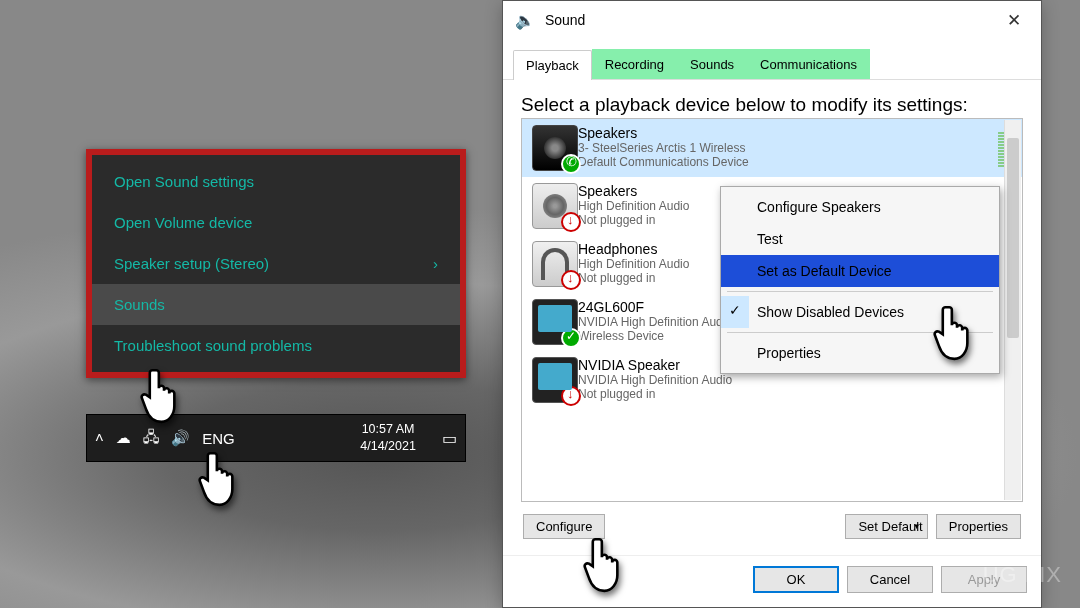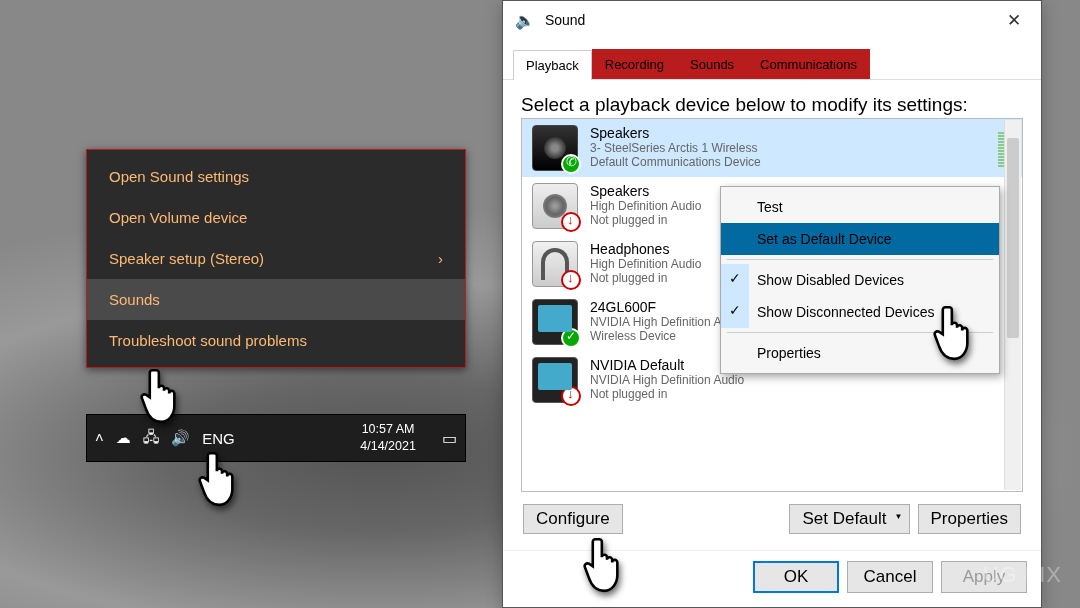--- a/index.html
+++ b/index.html
@@ -5,45 +5,45 @@
 html,body{margin:0;padding:0;width:1080px;height:608px;font-family:"Segoe UI",Arial,sans-serif;overflow:hidden;background:#888}
 *{box-sizing:border-box}
 
 
 .bg{position:absolute;inset:0;background:radial-gradient(ellipse 700px 250px at 35% 75%,#555 0%,#666 30%,#999 70%,#888 100%)}
 
 
 .watermark{position:absolute;right:18px;bottom:20px;font-size:22px;font-weight:400;color:rgba(255,255,255,.35);letter-spacing:1px;}
 
 
-.dark-panel{position:absolute;left:86px;top:149px;width:380px;background:#2b2b2b;border:1px solid #b91c1c;box-shadow:0 2px 8px rgba(0,0,0,.5);color:#fdba74;padding:6px 0}
+.dark-panel{position:absolute;left:86px;top:149px;width:380px;background:#2b2b2b;border:6px solid #b91c1c;box-shadow:0 2px 8px rgba(0,0,0,.5);color:#14b8a6;padding:6px 0}
 .dark-item{display:flex;align-items:center;justify-content:space-between;padding:12px 22px;font-size:15px;cursor:default}
 .dark-item.hover{background:#4a4a4a}
 
 
 .taskbar{position:absolute;left:86px;top:414px;width:380px;height:48px;background:#1e1e1e;border:1px solid #000;color:#fff;display:flex;align-items:center;padding:0 8px;gap:14px}
 .taskbar .tray{display:flex;align-items:center;gap:12px;font-size:15px}
 .taskbar .clock{margin-left:auto;font-size:12.5px;line-height:1.35;text-align:center}
 .taskbar .chev{display:inline-block;transform:translateY(-1px)}
 
 
 .dialog{position:absolute;left:502px;top:0;width:540px;height:608px;background:#fff;border:1px solid #555;box-shadow:0 4px 16px rgba(0,0,0,.25);display:flex;flex-direction:column}
 .titlebar{height:38px;display:flex;align-items:center;padding:0 4px 0 12px;gap:10px}
 .titlebar .close{margin-left:auto;width:46px;height:38px;display:flex;align-items:center;justify-content:center;font-size:17px;color:#333}
 
 
 .tabs{display:flex;font-size:13px;padding-left:10px;border-bottom:1px solid #ddd;margin-top:10px}
-.tab{padding:7px 12px;border:1px solid transparent;border-bottom:none;color:#000;background:#b91c1c}
+.tab{padding:7px 12px;border:1px solid transparent;border-bottom:none;color:#000;background:#86efac}
 .tab.active{border-color:#ccc;border-radius:2px 2px 0 0;position:relative;top:1px;background:#fff}
 
 .body{flex:1;padding:14px 18px 12px 18px;display:flex;flex-direction:column;position:relative}
 .instr{font-size:19px;color:#000;margin-bottom:2px}
 
 .listbox{flex:1;border:1px solid #bbb;background:#fff;overflow:hidden;position:relative}
-.device{display:flex;gap:12px;padding:6px 10px}
+.device{display:flex;padding:6px 10px}
 .device.sel{background:#cde8ff}
 .dicon{width:46px;height:46px;background:#ddd;border:1px solid #999;border-radius:4px;position:relative;flex-shrink:0}
 .dicon.speaker{background:linear-gradient(#333,#000);border-color:#444}
 .dicon.speaker::after{content:"";position:absolute;top:50%;left:50%;width:22px;height:22px;border-radius:50%;background:radial-gradient(#888 20%,#555 50%,#222 80%);transform:translate(-50%,-50%)}
 .dicon.spk2{background:linear-gradient(#eee,#ccc)}
 .dicon.spk2::after{content:"";position:absolute;top:50%;left:50%;width:24px;height:24px;border-radius:50%;background:radial-gradient(#999 10%,#666 50%,#888 80%);transform:translate(-50%,-50%)}
 .dicon.hp{background:linear-gradient(#f0f0f0,#ccc)}
 .dicon.hp::before{content:"";position:absolute;top:6px;left:8px;right:8px;height:28px;border:4px solid #555;border-bottom:none;border-radius:20px 20px 0 0}
 .dicon.mon{background:#222;border-color:#555}
 .dicon.mon::after{content:"";position:absolute;left:5px;right:5px;top:5px;bottom:12px;background:#4ac;border-radius:2px}
@@ -57,28 +57,28 @@
 .dtxt .t1{font-size:14px;color:#000}
 .dtxt .t2,.dtxt .t3{font-size:12px;color:#666}
 .bars{margin-left:auto;width:14px;display:flex;flex-direction:column;gap:1px;justify-content:flex-end;padding:4px 0}
 .bars i{display:block;height:2px;background:#8c8}
 .scrollbar{position:absolute;top:1px;right:1px;bottom:1px;width:17px;background:#f0f0f0;border-left:1px solid #ddd}
 .scrollbar::before{content:"";position:absolute;top:18px;left:2px;right:2px;height:200px;background:#ccc;border-radius:2px}
 
 
 .ctx{position:absolute;left:720px;top:186px;width:280px;background:#f6f6f6;border:1px solid #aaa;box-shadow:2px 3px 8px rgba(0,0,0,.35);font-size:14px;padding:4px 0}
 .ctx-item{padding:8px 14px 8px 36px;position:relative}
-.ctx-item.sel{background:#0369a1}
+.ctx-item.sel{background:#1d4ed8}
 .ctx-sep{height:1px;background:#ccc;margin:4px 6px}
 .ctx-item.chk::before{content:"✓";position:absolute;left:8px;top:6px;color:#000;font-size:14px}
 .ctx-item.chk{background:linear-gradient(to right,#cde8ff 28px,transparent 28px)}
 
 .btnrow{display:flex;gap:8px;padding:12px 2px 4px;align-items:center}
-.winbtn{font-size:17px;padding:4px 12px;background:#e6e6e6;border:1px solid #adadad;min-width:80px}
-.winbtn.split{padding-right:22px;position:relative}
+.winbtn{font-size:13px;padding:4px 12px;background:#e6e6e6;border:1px solid #adadad;min-width:80px}
+.winbtn.split{padding-right:4px;position:relative}
 .winbtn.split::after{content:"▼";font-size:8px;position:absolute;right:6px;top:7px}
 .footer{display:flex;gap:8px;justify-content:flex-end;padding:10px 14px 14px;border-top:1px solid #eee}
 .winbtn.primary{border:2px solid #0078d7}
 .winbtn.disabled{color:#999}
 
 
 .hand{position:absolute;width:54px;height:62px;pointer-events:none}
 .hand svg{filter:drop-shadow(2px 4px 3px rgba(0,0,0,.55))}
 </style>
 </head>
@@ -189,21 +189,21 @@
               <div class="t1">24GL600F</div>
               <div class="t2">NVIDIA High Definition Audio</div>
               <div class="t3">Wireless Device</div>
             </div>
           </div>
           <div class="device">
             <div class="dicon mon">
               <div class="badge red"></div>
             </div>
             <div class="dtxt">
-              <div class="t1">NVIDIA Default</div>
+              <div class="t1">NVIDIA Speaker</div>
               <div class="t2">NVIDIA High Definition Audio</div>
               <div class="t3">Not plugged in</div>
             </div>
           </div>
         </div>
     </div>
     <div class="btnrow">
       <button class="winbtn">Configure</button>
       <span style="flex:1"></span>
       <button class="winbtn split">Set Default</button>
@@ -211,25 +211,25 @@
     </div>
   </div>
   <div class="footer">
     <button class="winbtn primary" style="min-width:86px">OK</button>
     <button class="winbtn" style="min-width:86px">Cancel</button>
     <button class="winbtn disabled" style="min-width:86px">Apply</button>
   </div>
 </div>
 
 <div class="ctx" id="ctxmenu">
+    <div class="ctx-item">Configure Speakers</div>
     <div class="ctx-item">Test</div>
     <div class="ctx-item sel">Set as Default Device</div>
     <div class="ctx-sep"></div>
     <div class="ctx-item chk">Show Disabled Devices</div>
-    <div class="ctx-item chk">Show Disconnected Devices</div>
     <div class="ctx-sep"></div>
     <div class="ctx-item">Properties</div>
   </div>
 
 <div class="watermark">UG   FIX</div>
 
 <div class="hand" style="left:137px;top:365px"><svg viewBox="0 0 40 48" width="54" height="62">
       <path d="M14 4c1 0 2 1 2 2v12c0-1 1-2 2-2s2 1 2 2v2c0-1 1-2 2-2s2 1 2 2v2c0-1 1-2 2-2s2 1 2 2v10c0 6-4 12-10 12s-10-4-12-10l-3-8c-1-2 1-4 3-3l3 2V6c0-1 1-2 2-2z" fill="#fff" stroke="#000" stroke-width="2"></path>
     </svg></div>
 <div class="hand" style="left:195px;top:448px"><svg viewBox="0 0 40 48" width="54" height="62">

